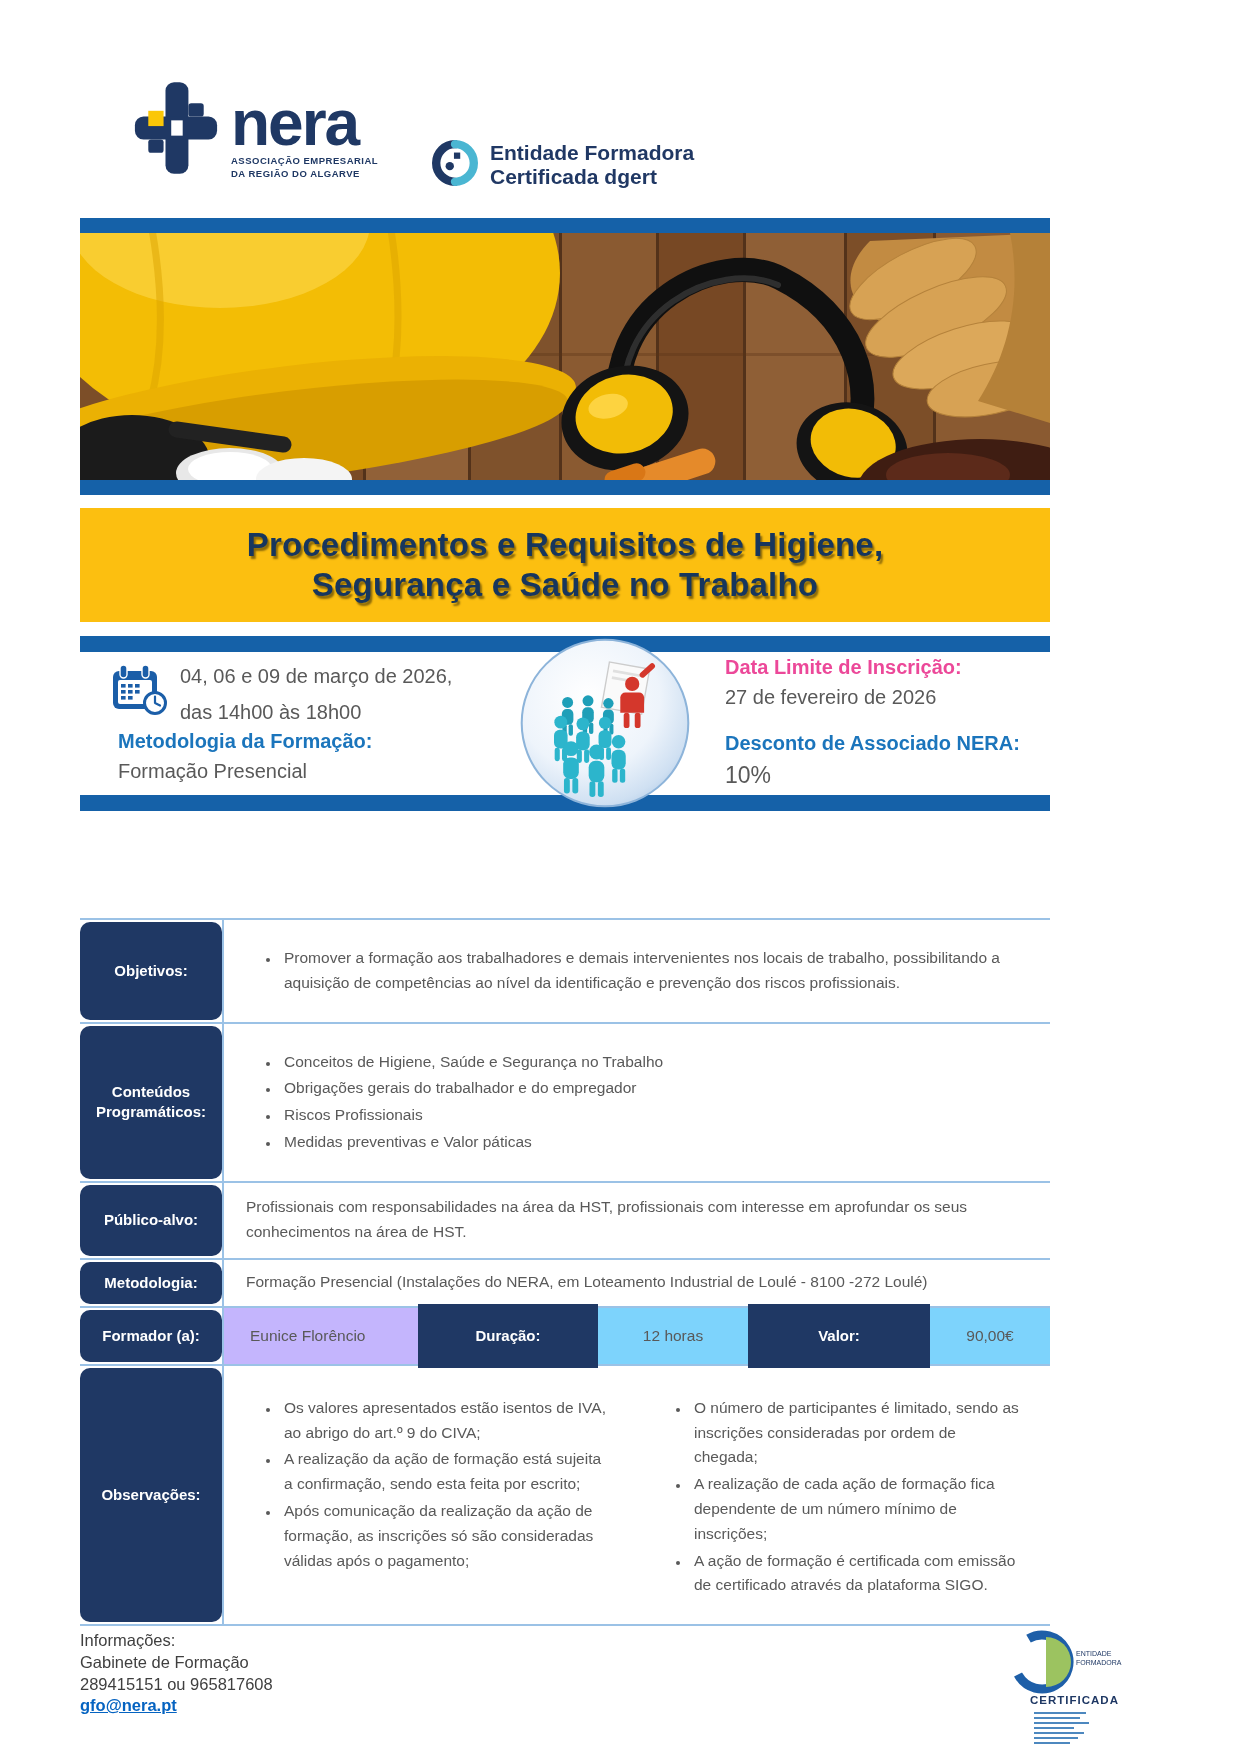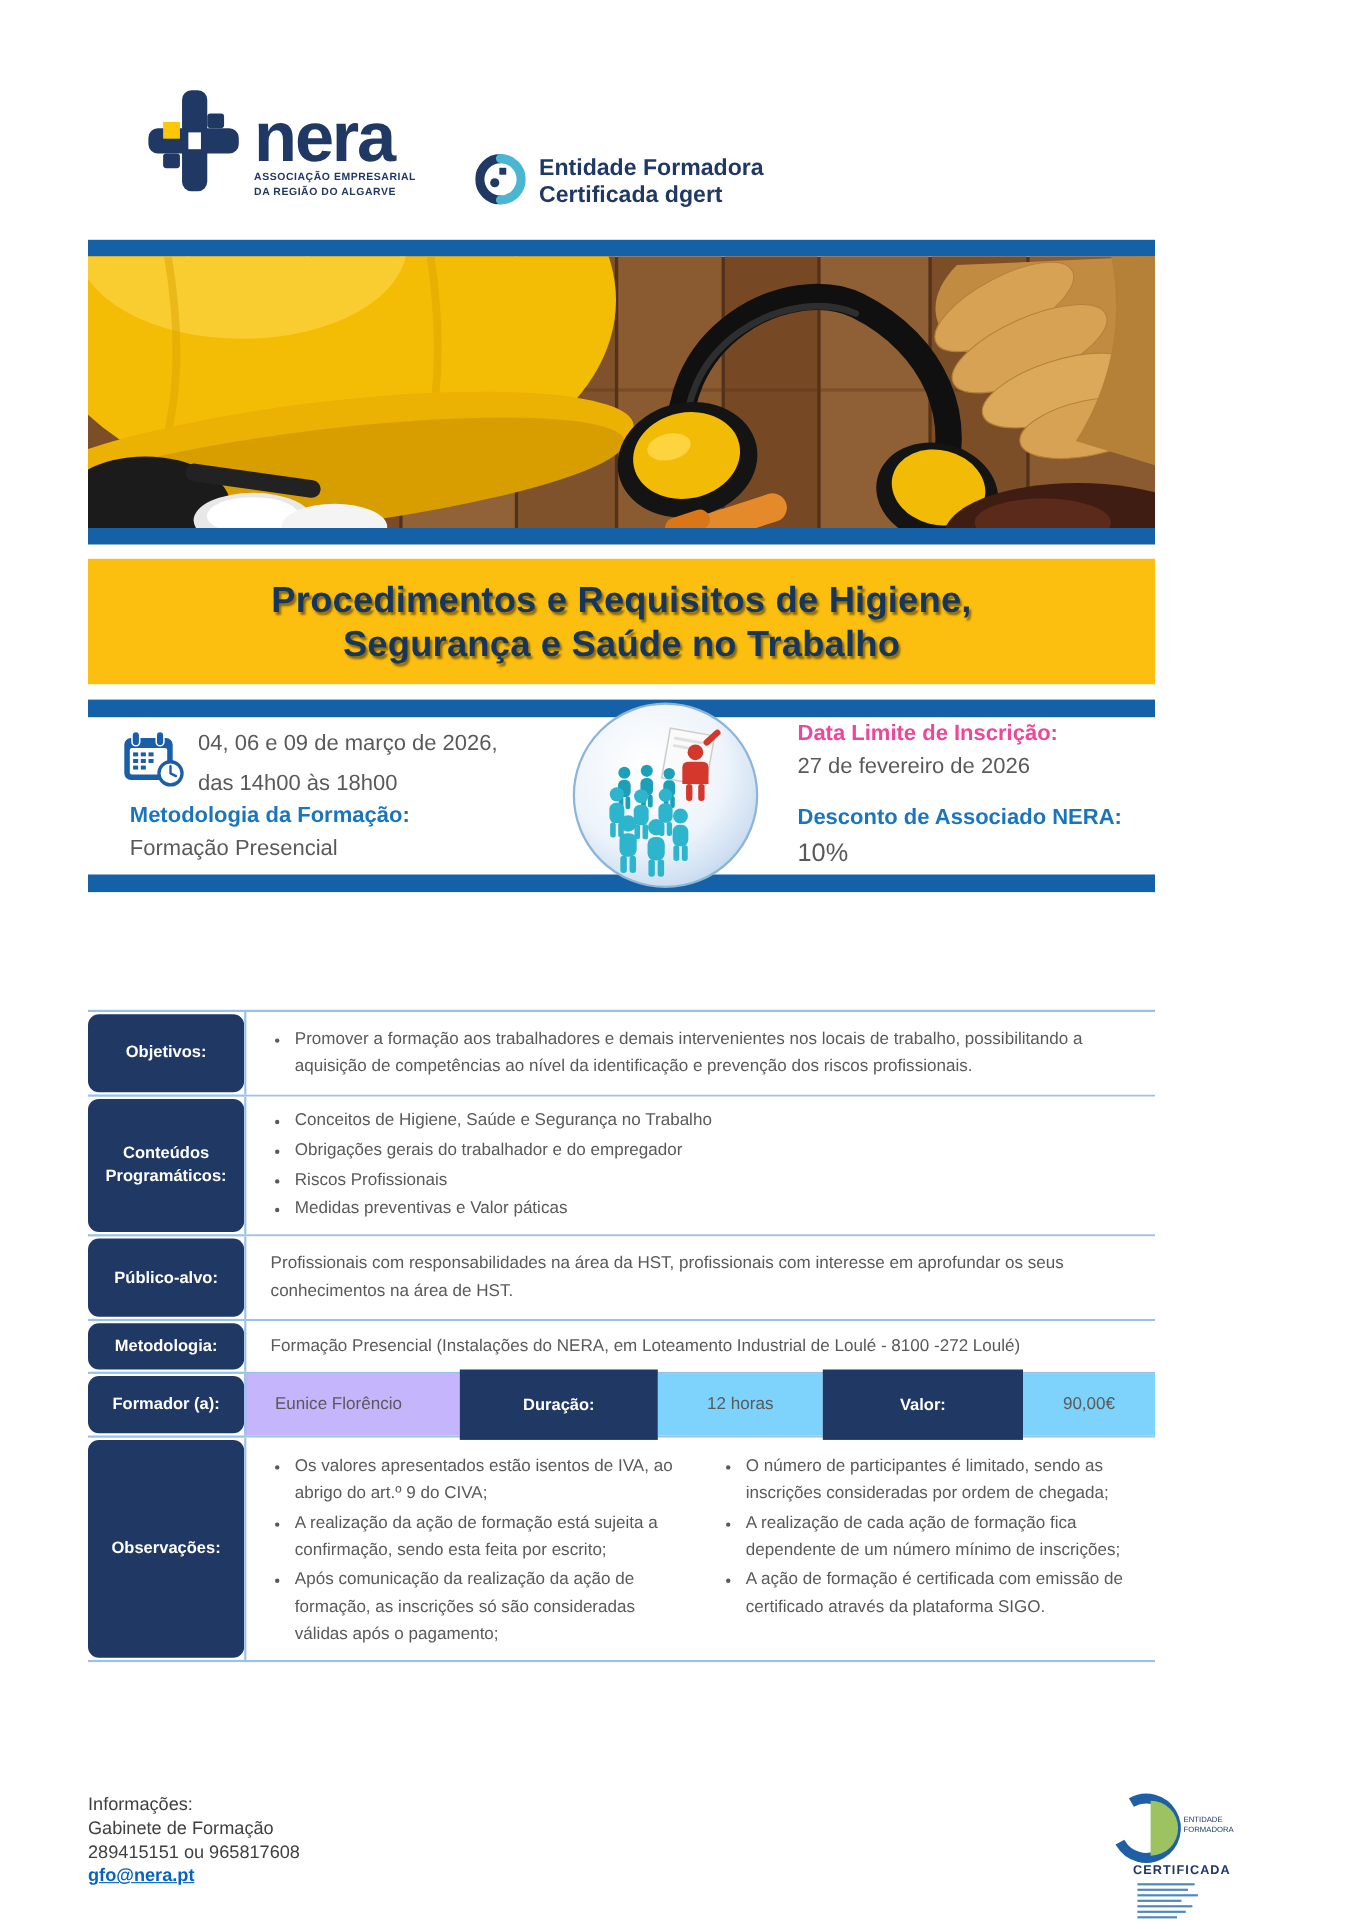--- a/index.html
+++ b/index.html
@@ -59,21 +59,21 @@
   .tbody-cell {
     border-left:2px solid #9BC2E6; padding:8px 14px 8px 22px; font-size:15.5px; color:#595959;
     line-height:1.6; display:flex; flex-direction:column; justify-content:center; background:#ffffff;
   }
   .r-objetivos  { min-height:75px; }
   .r-conteudos  { min-height:120px; }
   .r-publico    { min-height:75px; }
   .r-metodologia{ min-height:46px; }
   .r-formador   { min-height:56px; grid-template-columns:142px 196px 180px 150px 182px 1fr; }
   .r-observacoes{ min-height:178px; }
-  ul.blist { margin:0; padding-left:18px; }
+  ul.blist { margin:16px; padding-left:18px; }
   ul.blist li { margin:2px 0; padding-left:4px; }
   ul.blist li::marker { color:#595959; font-size:12px; }
   .plain-text { margin:0; }
   .name-cell { border-left:2px solid #9BC2E6; background:#c4b5fd; display:flex; align-items:center; padding-left:26px; font-size:15.5px; color:#595959; }
   .navy-mini {
     background:#1F3864; color:#fff; font-size:15px; font-weight:bold;
     display:flex; align-items:center; justify-content:center; margin:-4px 0; z-index:2;
   }
   .white-mini { background:#7dd3fc; display:flex; align-items:center; justify-content:center; font-size:15.5px; color:#595959; }
   .obs-grid { display:grid; grid-template-columns:1fr 1fr; column-gap:30px; align-items:start; }

